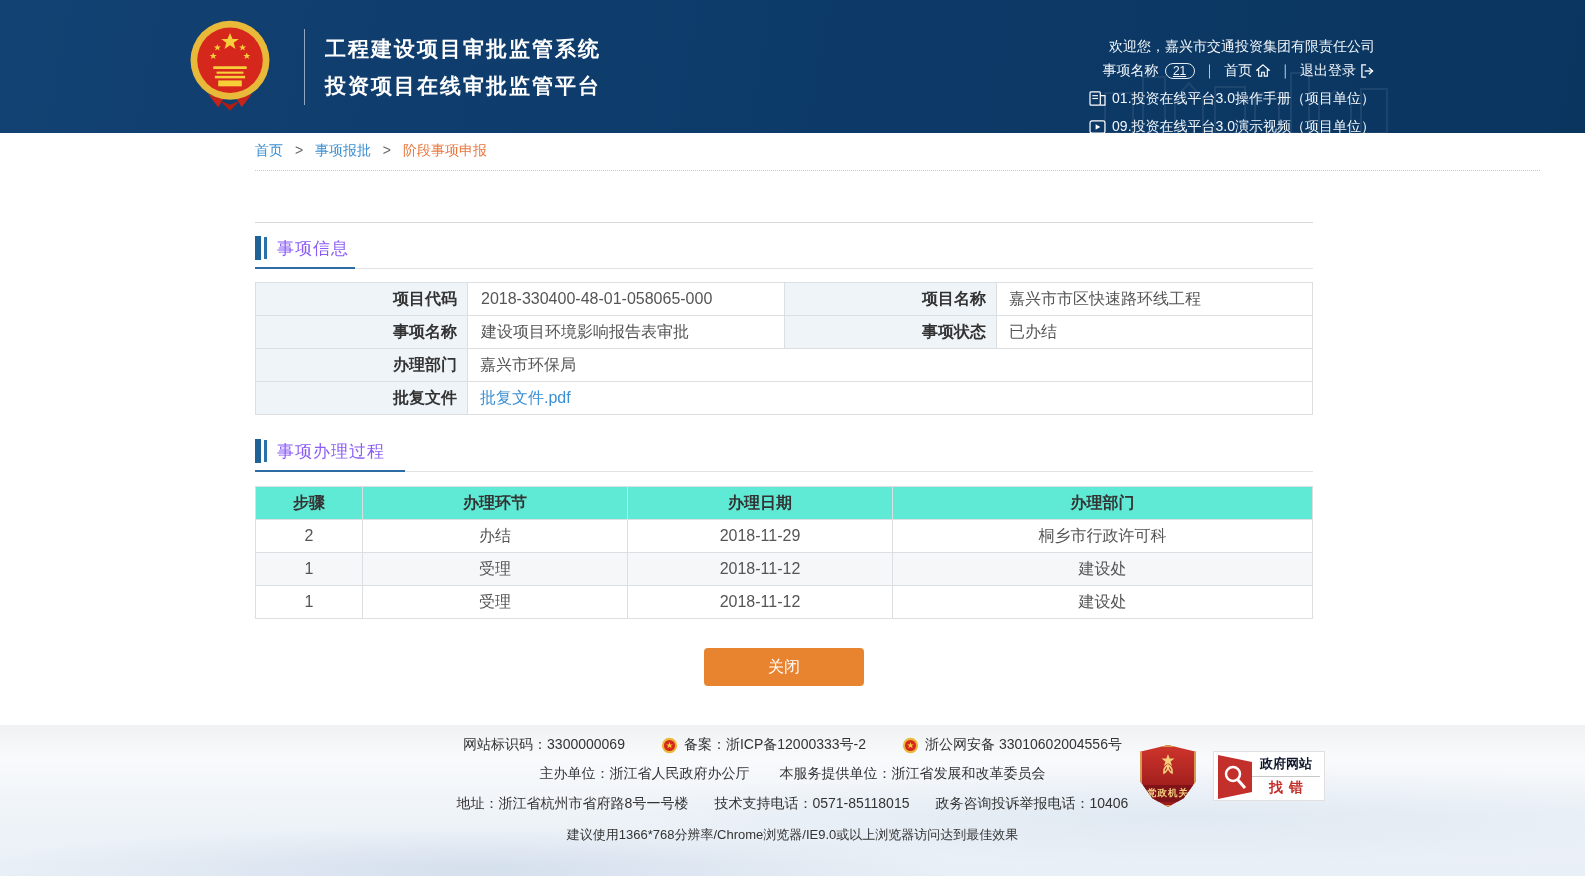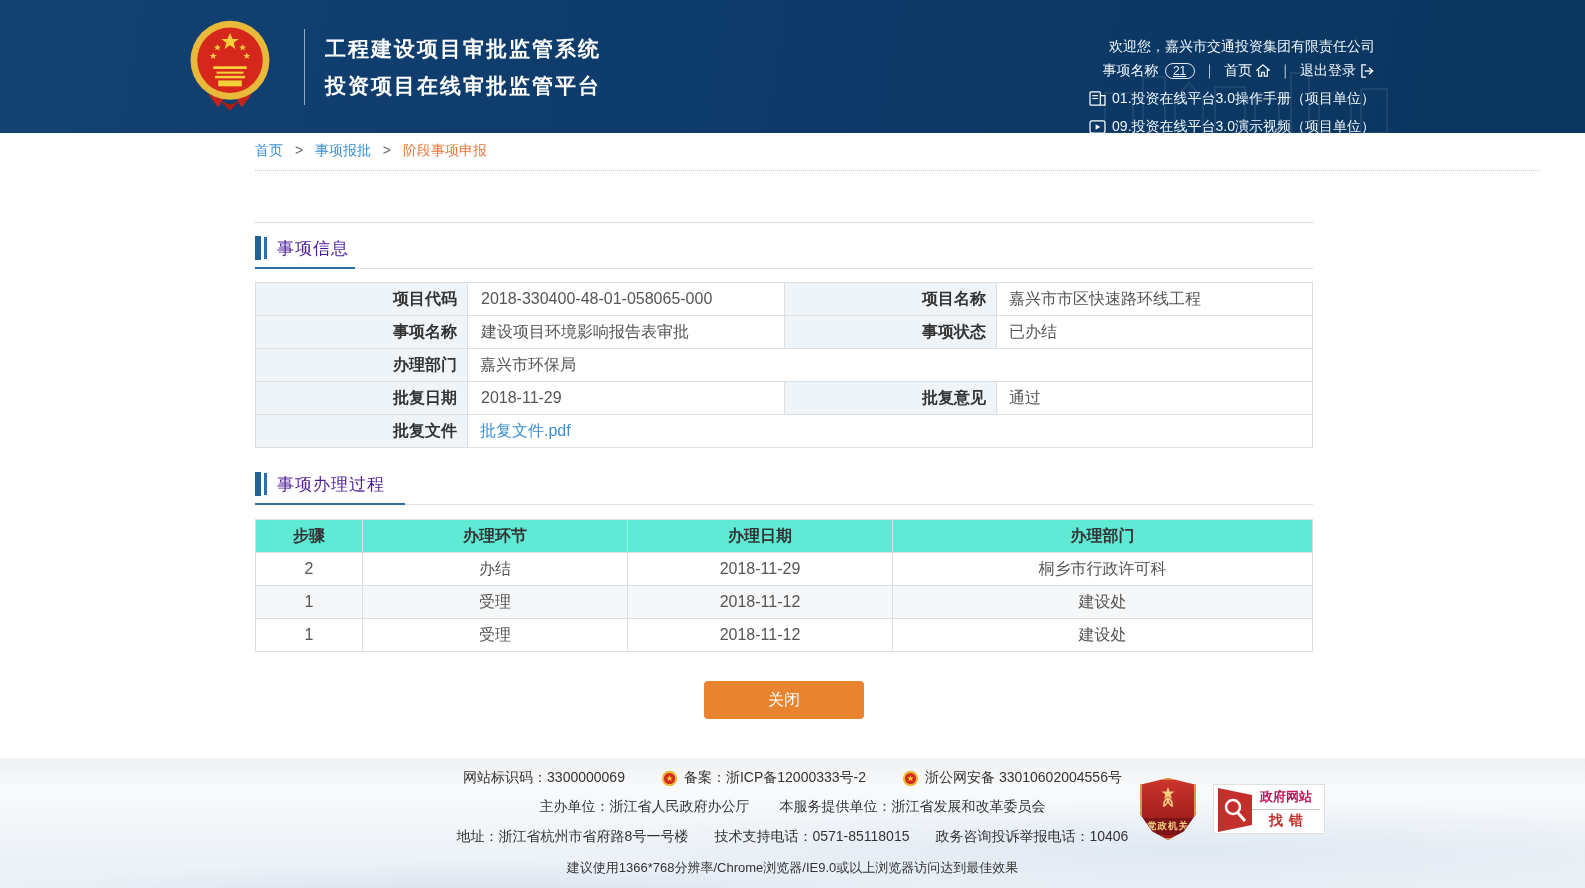--- a/index.html
+++ b/index.html
@@ -51,21 +51,21 @@
   .crumb-link { color: #3a8ed2; text-decoration: none; cursor: pointer; }
   .crumb-sep { color: #666; margin: 0 8px; }
   .crumb-current { color: #e8763c; }
 
   
   .top-sep { margin-top: 51px; border-top: 1px solid #d9d9d9; }
   .section-head { margin-top: 10px; display: flex; align-items: center; height: 30px; }
   .bars { display: inline-flex; align-items: center; gap: 3px; margin-right: 10px; }
   .bar1 { width: 6px; height: 24px; background: #1f6297; display: inline-block; }
   .bar2 { width: 3px; height: 22px; background: #2a72a9; display: inline-block; }
-  .section-title { font-size: 17px; color: #4c1d95; letter-spacing: 1px; }
+  .section-title { font-size: 17px; color: #8b5cf6; letter-spacing: 1px; }
   .section-underline { position: relative; border-bottom: 1px solid #e2e2e2; margin-top: 5px; }
   .section-underline .blue-seg { position: absolute; left: 0; bottom: -1px; border-bottom: 2px solid #2e6da4; }
   .blue-seg.u1 { width: 100px; } .blue-seg.u2 { width: 150px; }
 
   
   table { border-collapse: collapse; width: 100%; font-size: 16px; }
   .info-table { margin-top: 13px; }
   .info-table td { border: 1px solid #dcdfe2; height: 33px; }
   .info-table td.lbl {
     background: #eff4f8; font-weight: bold; text-align: right;
@@ -115,21 +115,21 @@
   .badge-party .party-label {
     display: block; margin-top: 4px; font-size: 9.5px; font-weight: bold; color: #f3cf7e;
     background: #7e1418; padding: 2px 0; letter-spacing: 1px;
   }
   .badge-find {
     position: absolute; left: 1213px; top: 26px; width: 112px; height: 50px;
     background: #fff; border: 1px solid #e0e0e0; display: flex; align-items: center; cursor: pointer;
   }
   .badge-find .flag { flex: 0 0 38px; height: 100%; position: relative; }
   .badge-find .txt { flex: 1; text-align: center; padding-right: 4px; }
-  .badge-find .t1 { font-size: 13px; font-weight: bold; color: #be185d; display: block; padding-bottom: 3px; border-bottom: 1px solid #c9c9c9; }
+  .badge-find .t1 { font-size: 13px; font-weight: bold; color: #0f172a; display: block; padding-bottom: 3px; border-bottom: 1px solid #c9c9c9; }
   .badge-find .t2 { font-size: 14px; font-weight: bold; color: #c3302c; display: block; letter-spacing: 6px; margin-top: 2px; padding-left: 6px; }
 </style>
 </head>
 <body>
 
 <div class="top-header">
   <svg class="header-watermark" width="320" height="70" viewBox="0 0 320 70">
     <g stroke="#ffffff" fill="none" stroke-width="2">
       <rect x="10" y="30" width="28" height="40"></rect>
         <rect x="48" y="14" width="22" height="56"></rect>
@@ -253,26 +253,20 @@
         <td class="lbl">事项名称</td>
         <td class="val w-val">建设项目环境影响报告表审批</td>
         <td class="lbl">事项状态</td>
         <td class="val">已办结</td>
       </tr>
       <tr>
         <td class="lbl">办理部门</td>
         <td class="val" colspan="3">嘉兴市环保局</td>
       </tr>
       <tr>
-        <td class="lbl">批复日期</td>
-        <td class="val w-val">2018-11-29</td>
-        <td class="lbl">批复意见</td>
-        <td class="val">通过</td>
-      </tr>
-      <tr>
         <td class="lbl">批复文件</td>
         <td class="val" colspan="3">
           <a class="file-link">批复文件.pdf</a>
         </td>
       </tr>
     </tbody>
   </table>
 
   <div class="section-head" style="margin-top:21px">
     <span class="bars">

